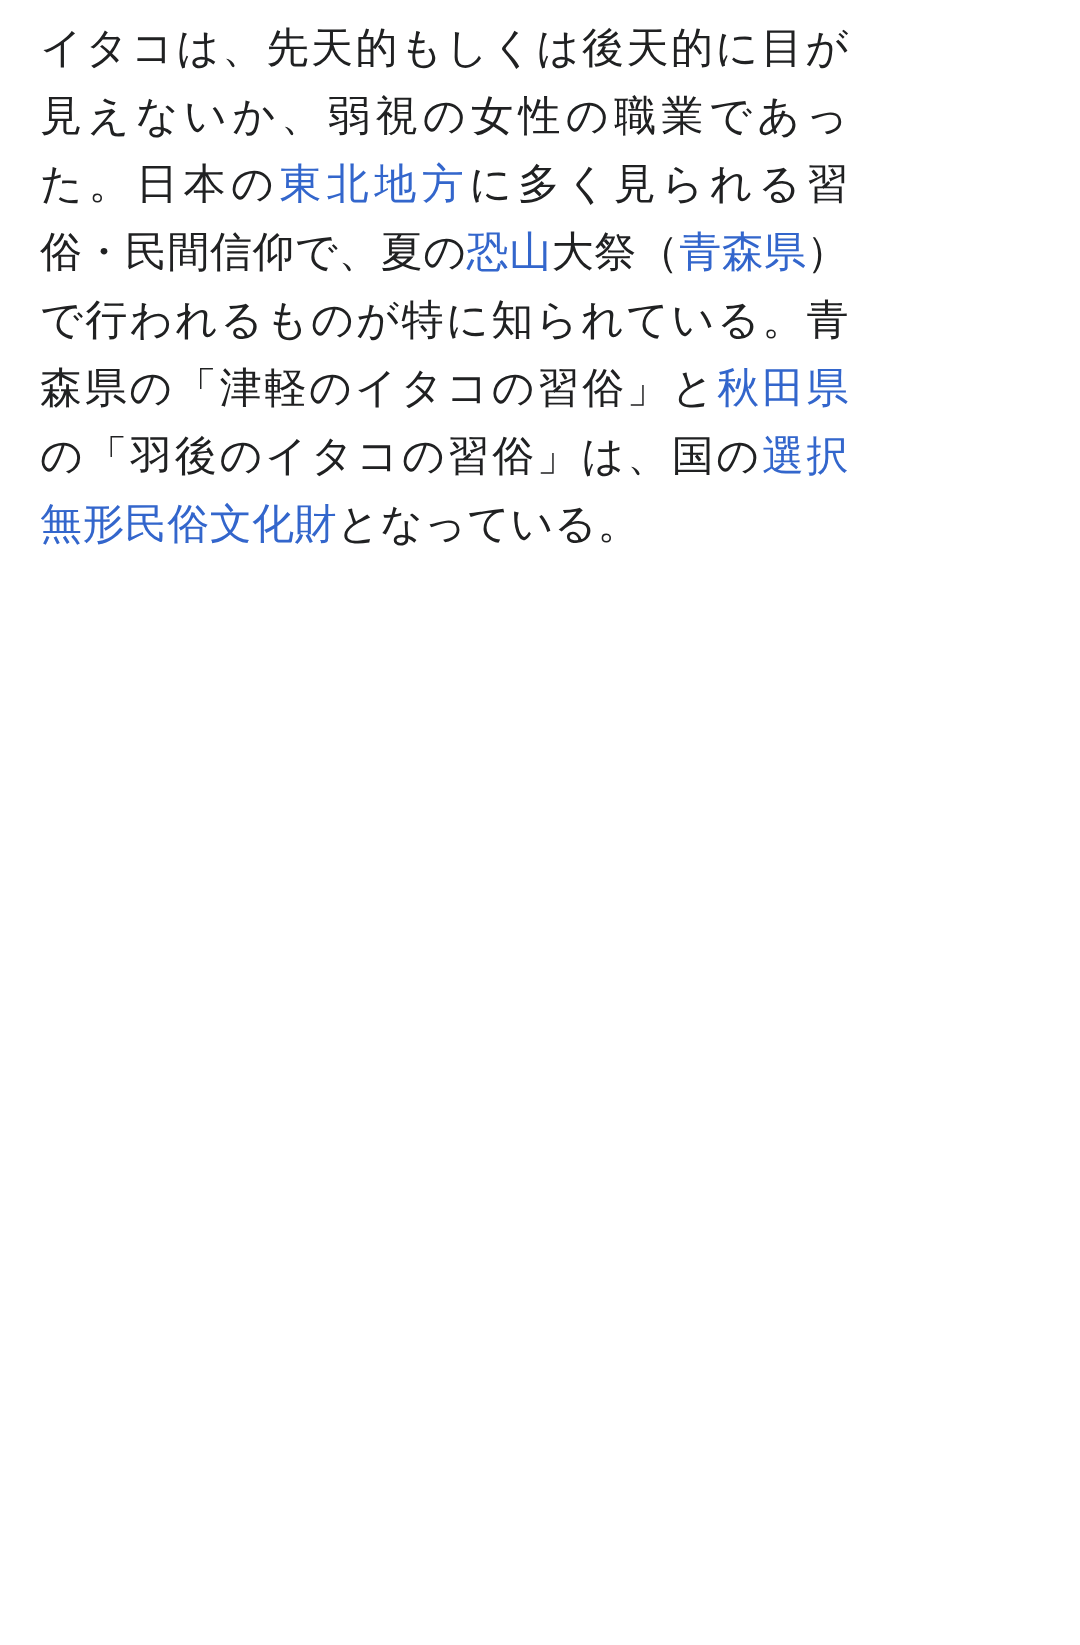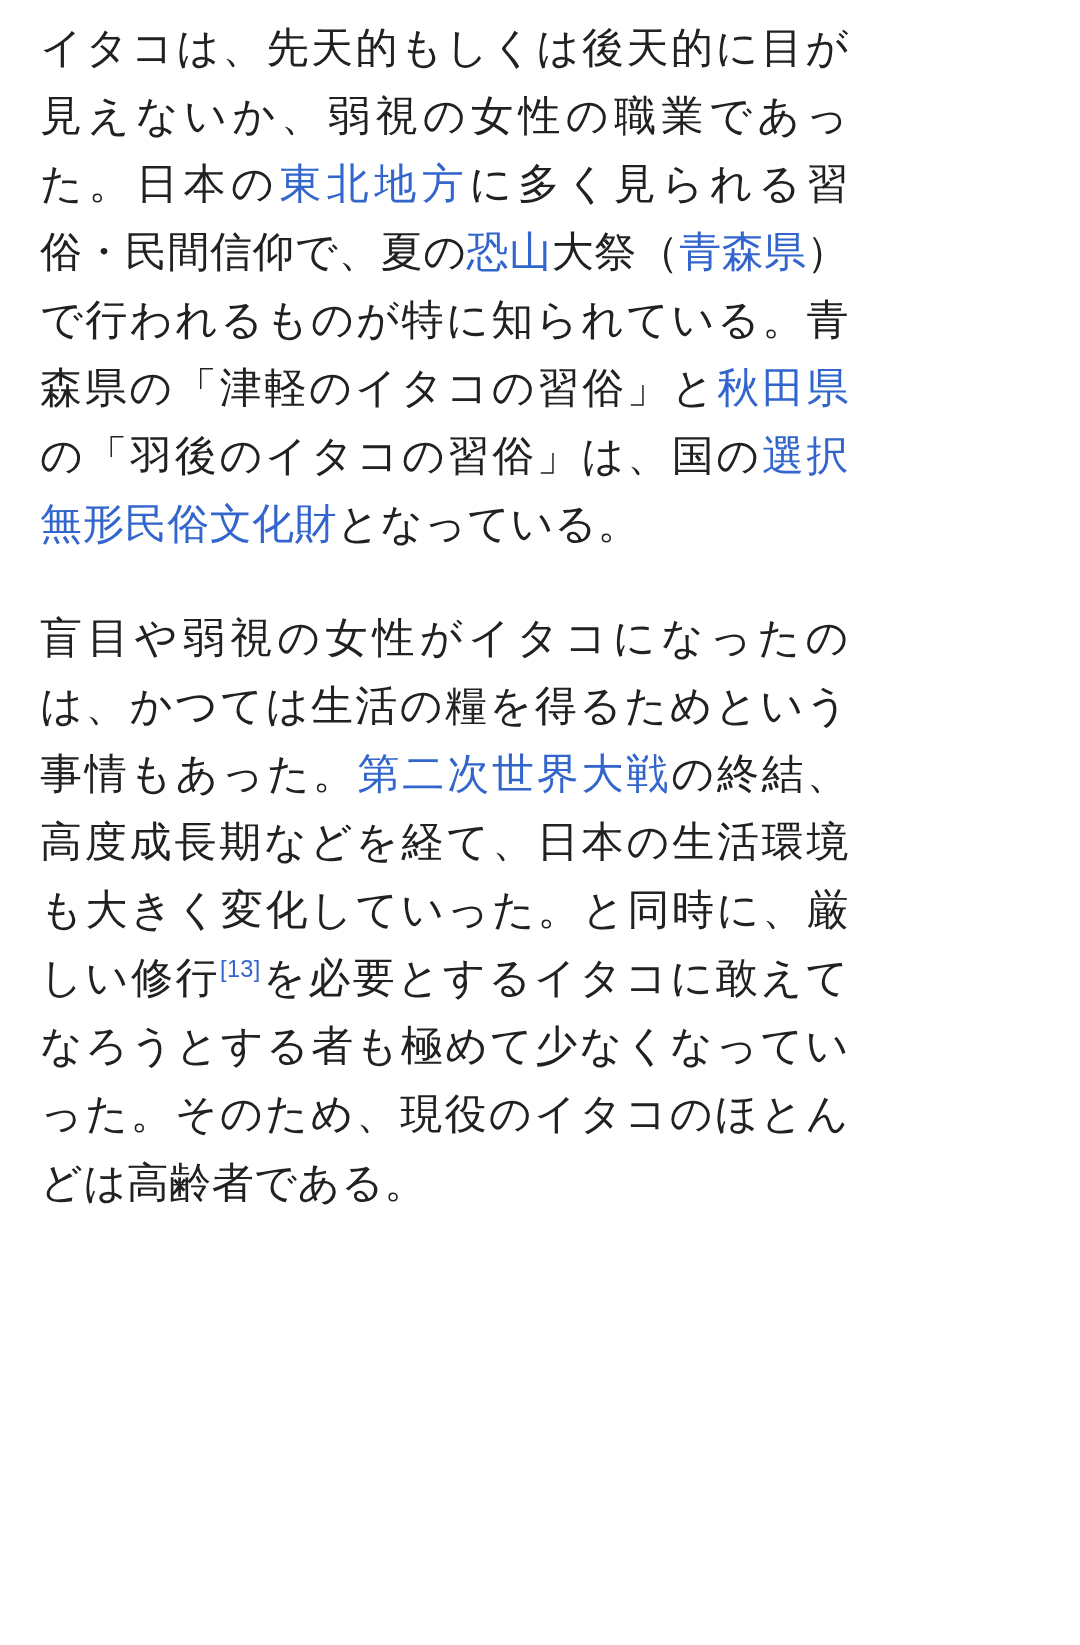--- a/index.html
+++ b/index.html
@@ -52,14 +52,13 @@
   }
   .para span.plain {
     color: inherit;
   }
 </style>
 </head>
 <body>
 
 <div class="article">
   <p class="para"><span class="plain">イタコは、先天的もしくは後天的に目が見えないか、弱視の女性の職業であった。日本の</span><a class="link">東北地方</a><span class="plain">に多く見られる習俗・民間信仰で、夏の</span><a class="link">恐山</a><span class="plain">大祭（</span><a class="link">青森県</a><span class="plain">）で行われるものが特に知られている。青森県の「津軽のイタコの習俗」と</span><a class="link">秋田県</a><span class="plain">の「羽後のイタコの習俗」は、国の</span><a class="link">選択無形民俗文化財</a><span class="plain">となっている。</span></p>
-  <p class="para"><span class="plain">盲目や弱視の女性がイタコになったのは、かつては生活の糧を得るためという事情もあった。</span><a class="link">第二次世界大戦</a><span class="plain">の終結、高度成長期などを経て、日本の生活環境も大きく変化していった。と同時に、厳しい修行</span><sup class="ref"><a>[13]</a></sup><span class="plain">を必要とするイタコに敢えてなろうとする者も極めて少なくなっていった。そのため、現役のイタコのほとんどは高齢者である。</span></p>
 </div>
 
 </body></html>

